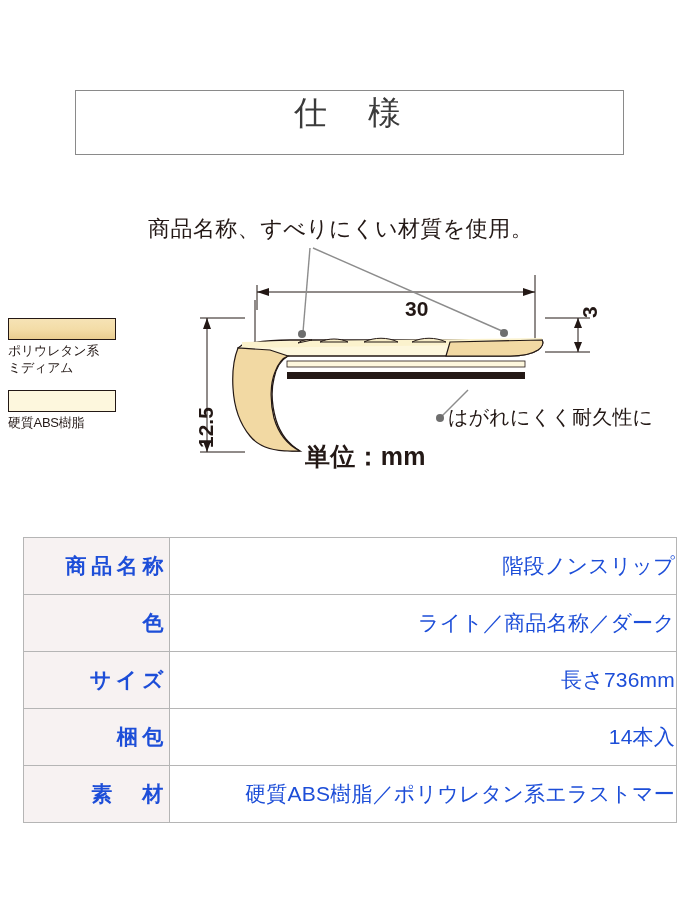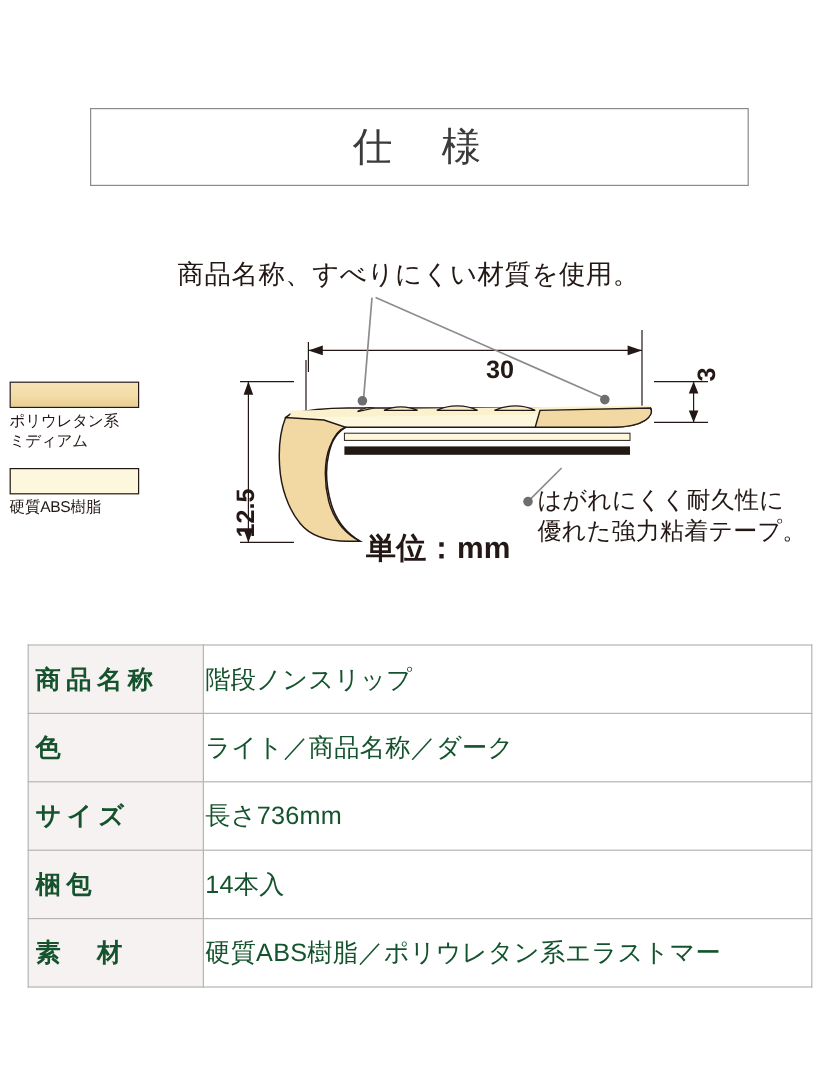--- a/index.html
+++ b/index.html
@@ -19,21 +19,21 @@
   
   .title-box {
     position: absolute;
     left: 75px;
     top: 90px;
     width: 549px;
     height: 65px;
     border: 1px solid #8a8a8a;
     box-sizing: border-box;
     display: flex;
-    align-items: center;
+    align-items: flex-start;
     justify-content: center;
   }
   .title-text {
     font-size: 33px;
     letter-spacing: 0.12em;
     color: #3b3b3b;
     font-weight: 400;
   }
 
   
@@ -137,22 +137,22 @@
     left: 23px;
     top: 537px;
     width: 654px;
     border-collapse: collapse;
     table-layout: fixed;
   }
   .spec-table td {
     border: 1px solid #b5b5b5;
     height: 54px;
     font-size: 21px;
-    color: #14532d;
-    text-align: left;
+    color: #1d4ed8;
+    text-align: right;
     vertical-align: middle;
   }
   .spec-table td.key {
     width: 143px;
     background: #f7f2f2;
     font-weight: 700;
     letter-spacing: 0.22em;
     text-indent: 0.22em;
   }
   .spec-table td.val {
@@ -267,21 +267,20 @@
     </g>
   </svg>
 </div>
 
 <div class="dim-30">30</div>
 <div class="dim-3">3</div>
 <div class="dim-125">12.5</div>
 
 <div class="anno anno-tape">
   <span>はがれにくく耐久性に</span><br>
-  <span>優れた強力粘着テープ。</span>
 </div>
 
 <div class="anno anno-unit">単位：mm</div>
 
 <table class="spec-table">
   <tbody>
     <tr>
       <td class="key">商品名称</td>
       <td class="val">階段ノンスリップ</td>
     </tr>

